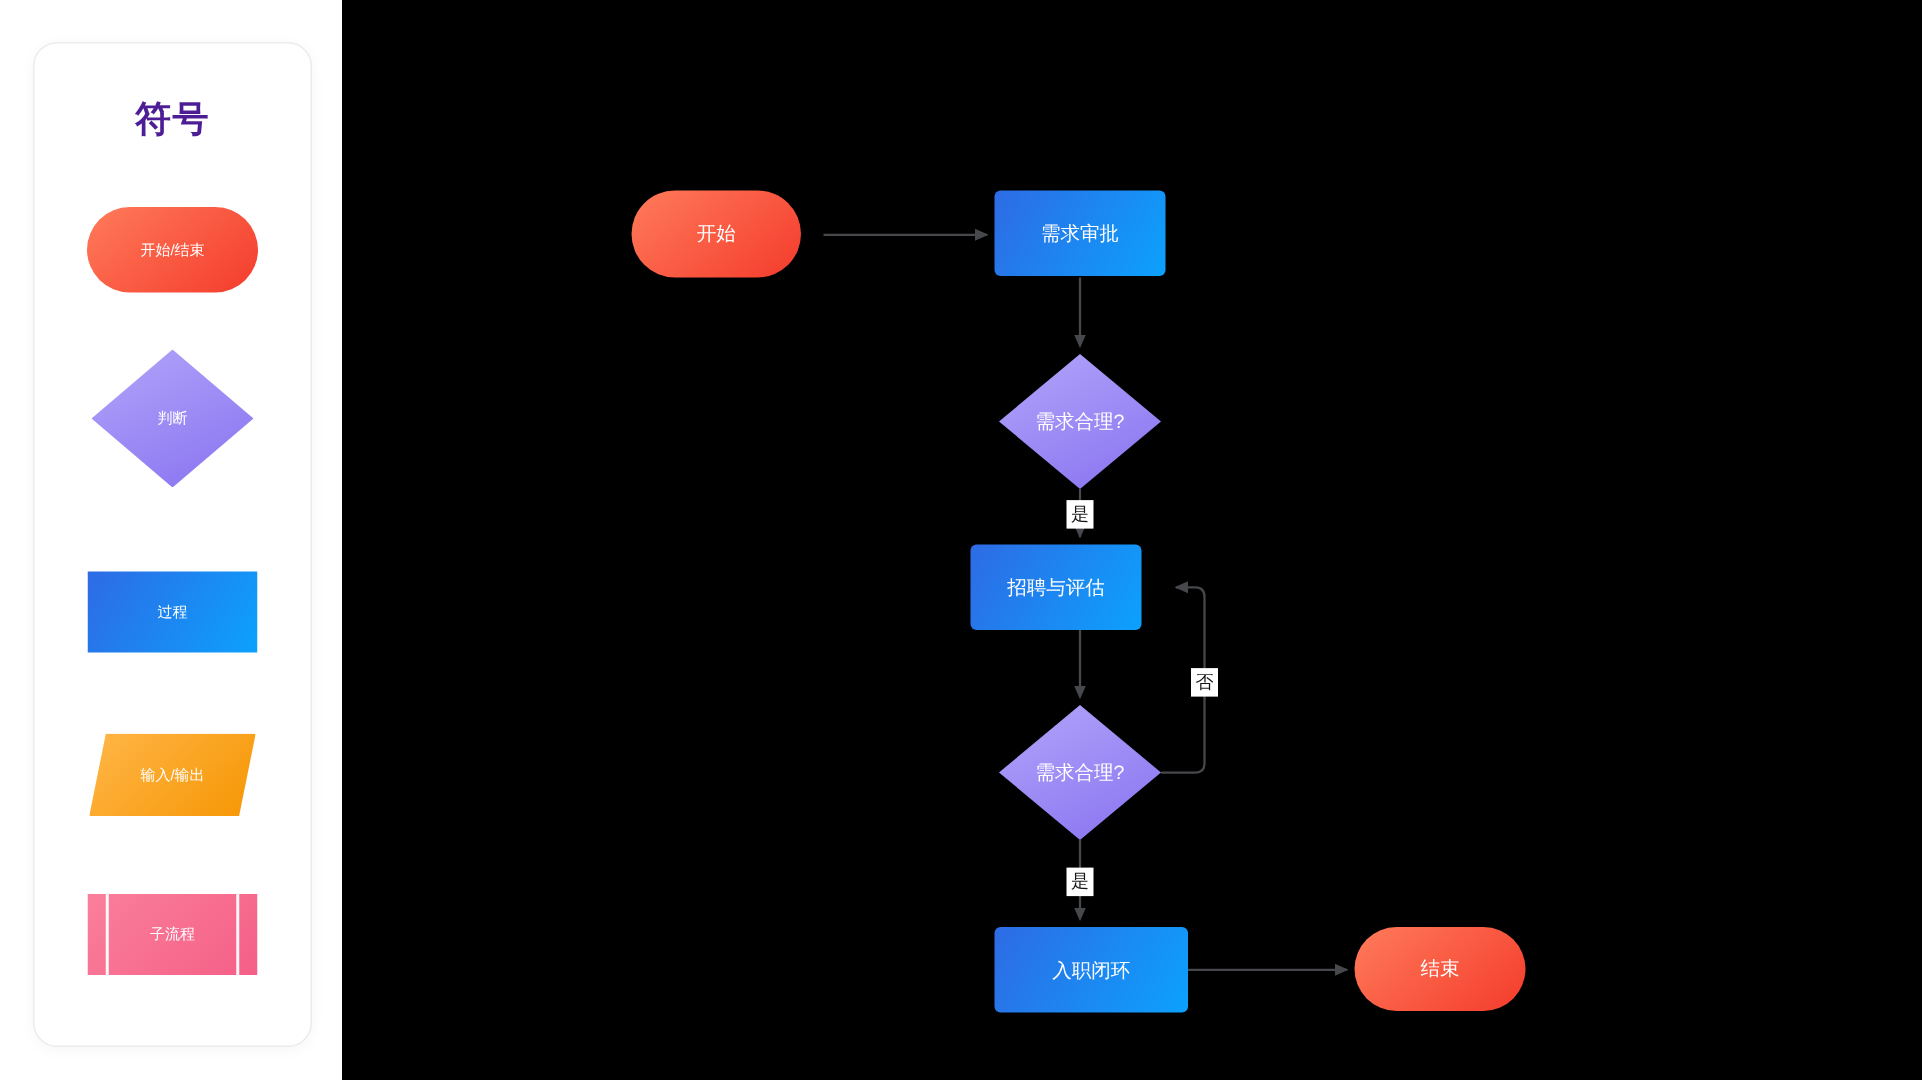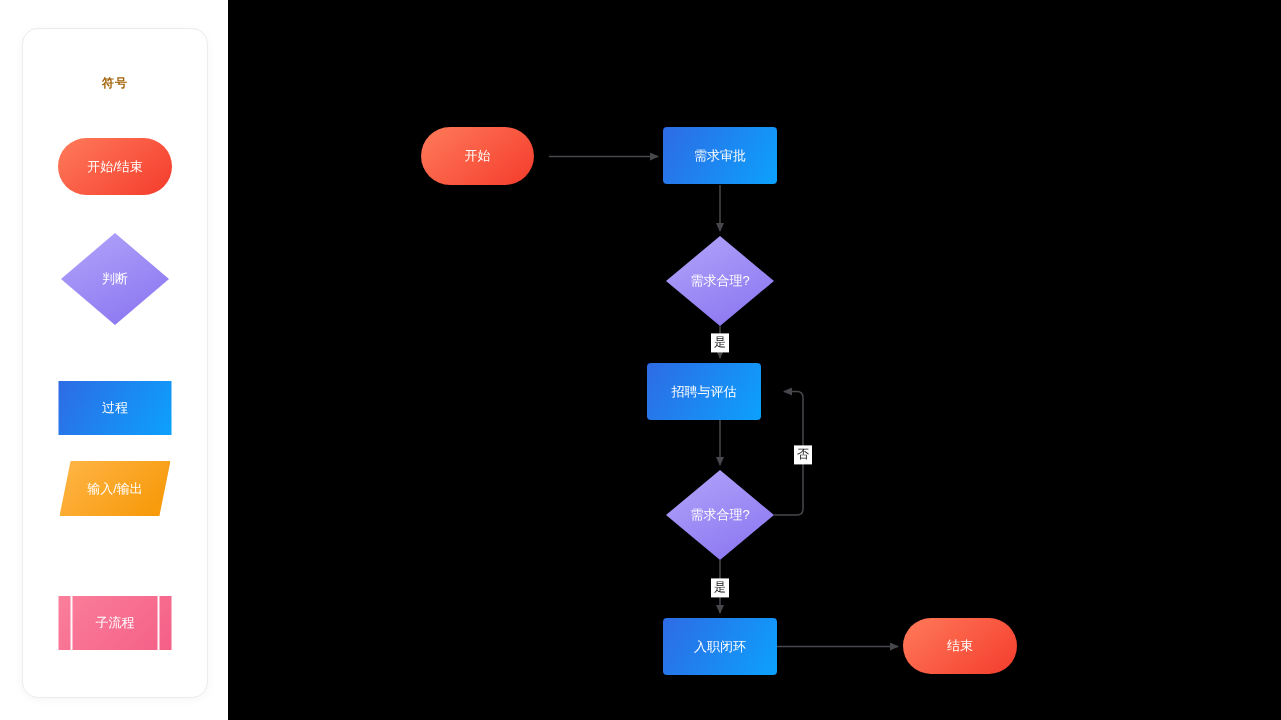--- a/index.html
+++ b/index.html
@@ -11,43 +11,43 @@
   .app{display:flex;width:1281px;height:720px;}
 
   
   .sidebar{flex:0 0 228px;width:228px;height:720px;background:var(--sidebar_bg,#ffffff);position:relative;}
   .panel{
     position:absolute;left:22px;top:28px;width:184px;height:668px;
     background:#fff;border:1px solid #ececec;border-radius:16px;
     box-shadow:0 2px 10px rgba(0,0,0,.04);
   }
   .panel-title{
-    position:absolute;top:30px;left:0;right:0;margin:16px;text-align:center;
-    font-size:12px;font-weight:bold;color:#a16207;letter-spacing:1px;
+    position:absolute;top:30px;left:0;right:0;margin:4px;text-align:center;
+    font-size:24px;font-weight:bold;color:#4c1d95;letter-spacing:1px;
   }
   .sym{
     position:absolute;left:50%;transform:translateX(-50%);
     display:flex;align-items:center;justify-content:center;
-    color:#fff;font-size:13px;cursor:grab;user-select:none;
+    color:#fff;font-size:10px;cursor:grab;user-select:none;
   }
   .sym.terminator{
     top:109px;width:114px;height:57px;border-radius:29px;
     background:linear-gradient(140deg,var(--terminator_from,#ff7b5a),var(--terminator_to,#f43b2c));
   }
   .sym.decision{
     top:204px;width:108px;height:92px;
     clip-path:polygon(50% 0,100% 50%,50% 100%,0 50%);
     background:linear-gradient(155deg,var(--decision_from,#b2a5fa),var(--decision_to,#8872f0));
   }
   .sym.process{
     top:352px;width:113px;height:54px;border-radius:0;
     background:linear-gradient(120deg,var(--process_from,#2e6be4),var(--process_to,#0ca1fd));
   }
   .sym.io{
-    top:432px;width:111px;height:55px;
+    top:460px;width:111px;height:55px;
     clip-path:polygon(10% 0,100% 0,90% 100%,0 100%);
     background:linear-gradient(135deg,var(--io_from,#ffb648),var(--io_to,#f69603));
     text-align:right;
   }
   .sym.subprocess{
     top:567px;width:113px;height:54px;border-radius:0;
     background:linear-gradient(135deg,var(--subprocess_from,#fa7f9b),var(--subprocess_to,#f55f87));
   }
   .vbar{position:absolute;top:0;bottom:0;width:2px;background:rgba(255,255,255,.95);}
   .vbar.l{left:12px}.vbar.r{right:12px}
@@ -74,21 +74,21 @@
   }
   .node.decision{
     clip-path:polygon(50% 0,100% 50%,50% 100%,0 50%);
     background:linear-gradient(155deg,var(--decision_from,#b2a5fa),var(--decision_to,#8872f0));
   }
   #node-start     {left:193px;top:127px;width:113px;height:58px;}
   #node-approval  {left:435px;top:127px;width:114px;height:57px;}
   #node-reasonable{left:438px;top:236px;width:108px;height:90px;}
   #node-recruit   {left:419px;top:363px;width:114px;height:57px;}
   #node-evaluate  {left:438px;top:470px;width:108px;height:90px;}
-  #node-onboard   {left:435px;top:618px;width:114px;height:57px;}
+  #node-onboard   {left:435px;top:618px;width:129px;height:57px;}
   #node-end       {left:675px;top:618px;width:114px;height:56px;}
 
   .edge-label{
     position:absolute;transform:translate(-50%,-50%);
     background:#ffffff;color:#161616;font-size:12px;line-height:1.1;
     padding:3px 3px;cursor:text;user-select:none;
   }
   #label-yes1{left:492px;top:343px}
   #label-no1 {left:575px;top:455px}
   #label-yes2{left:492px;top:588px}

